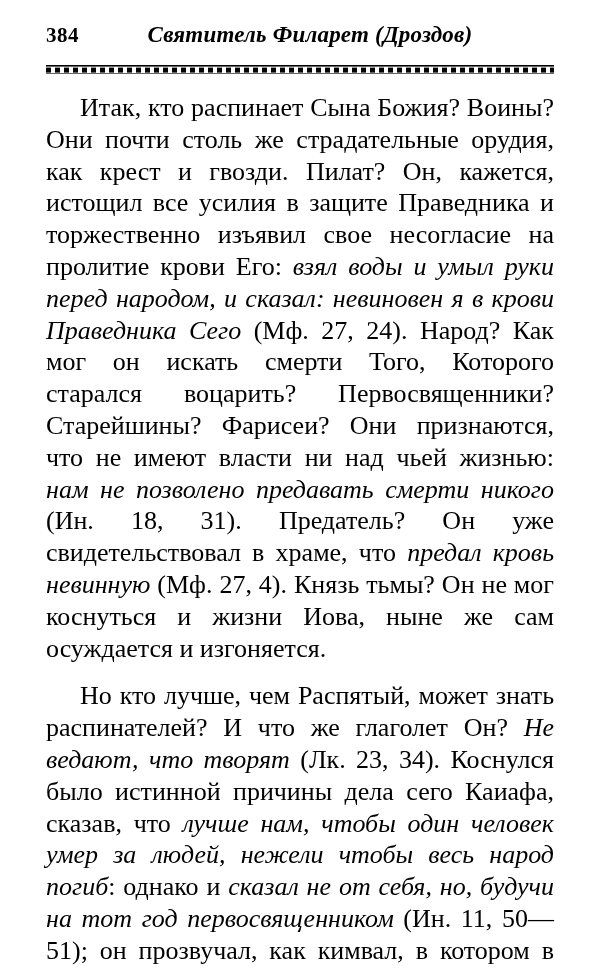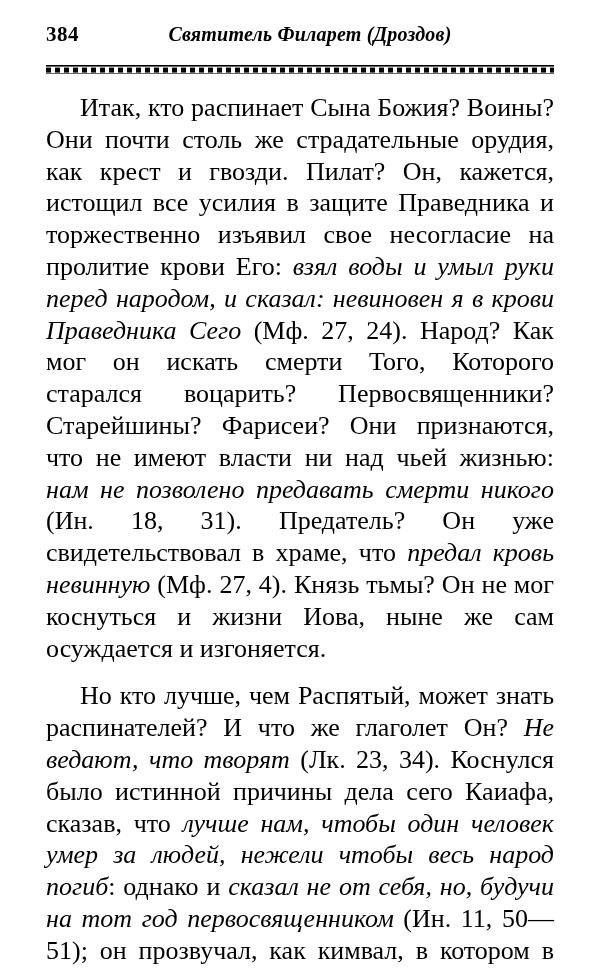--- a/index.html
+++ b/index.html
@@ -30,21 +30,21 @@
   .folio {
     font-size: 21px;
     font-weight: 700;
     letter-spacing: 0.5px;
     width: 90px;
     flex: 0 0 auto;
   }
   .running-title {
     flex: 1 1 auto;
     text-align: center;
-    font-size: 20px;
+    font-size: 23px;
     font-weight: 700;
     font-style: italic;
     letter-spacing: 0.2px;
     padding-right: 70px;
     white-space: nowrap;
   }
   .rule-wrap {
     margin-top: 8px;
     margin-bottom: 16px;
     height: 12px;

